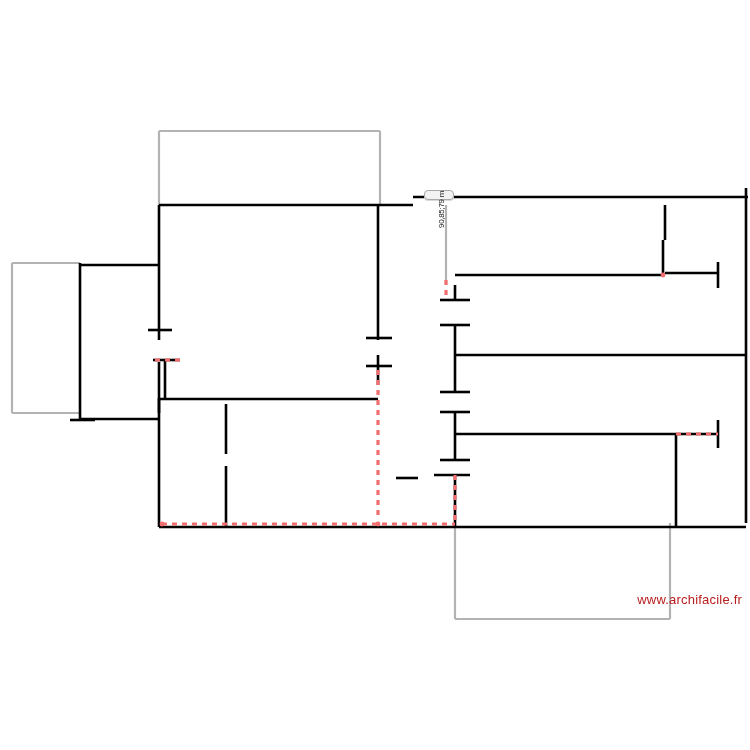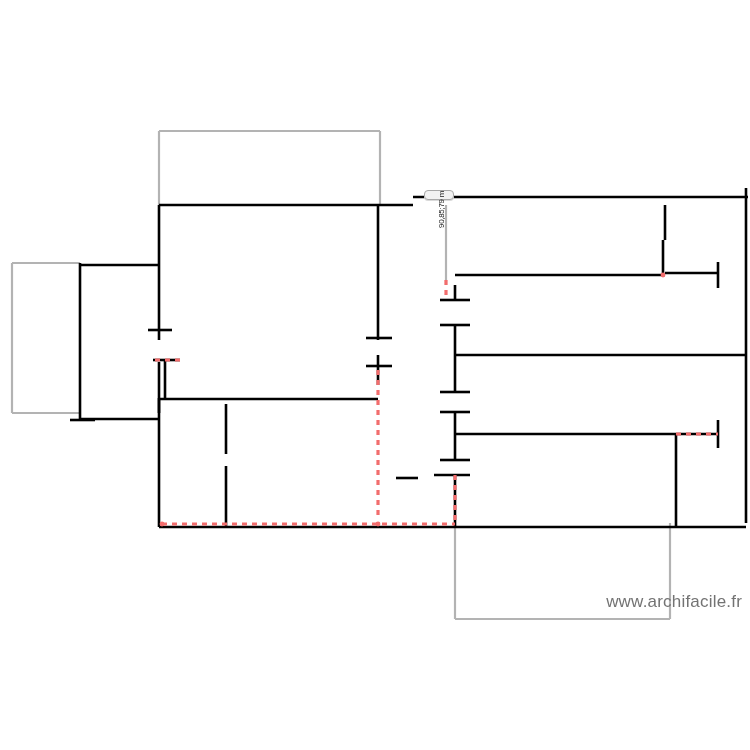--- a/index.html
+++ b/index.html
@@ -21,22 +21,22 @@
     position: absolute;
     left: 0;
     top: 0;
     width: 750px;
     height: 750px;
   }
   .watermark {
     position: absolute;
     right: 8px;
     top: 592px;
-    font-size: 17px;
-    color: #737373;
+    font-size: 13px;
+    color: #b91c1c;
     letter-spacing: 0.2px;
     white-space: nowrap;
   }
   .dim-label {
     position: absolute;
     left: 437px;
     top: 212px;
     width: 60px;
     font-size: 8px;
     color: #1a1a1a;

